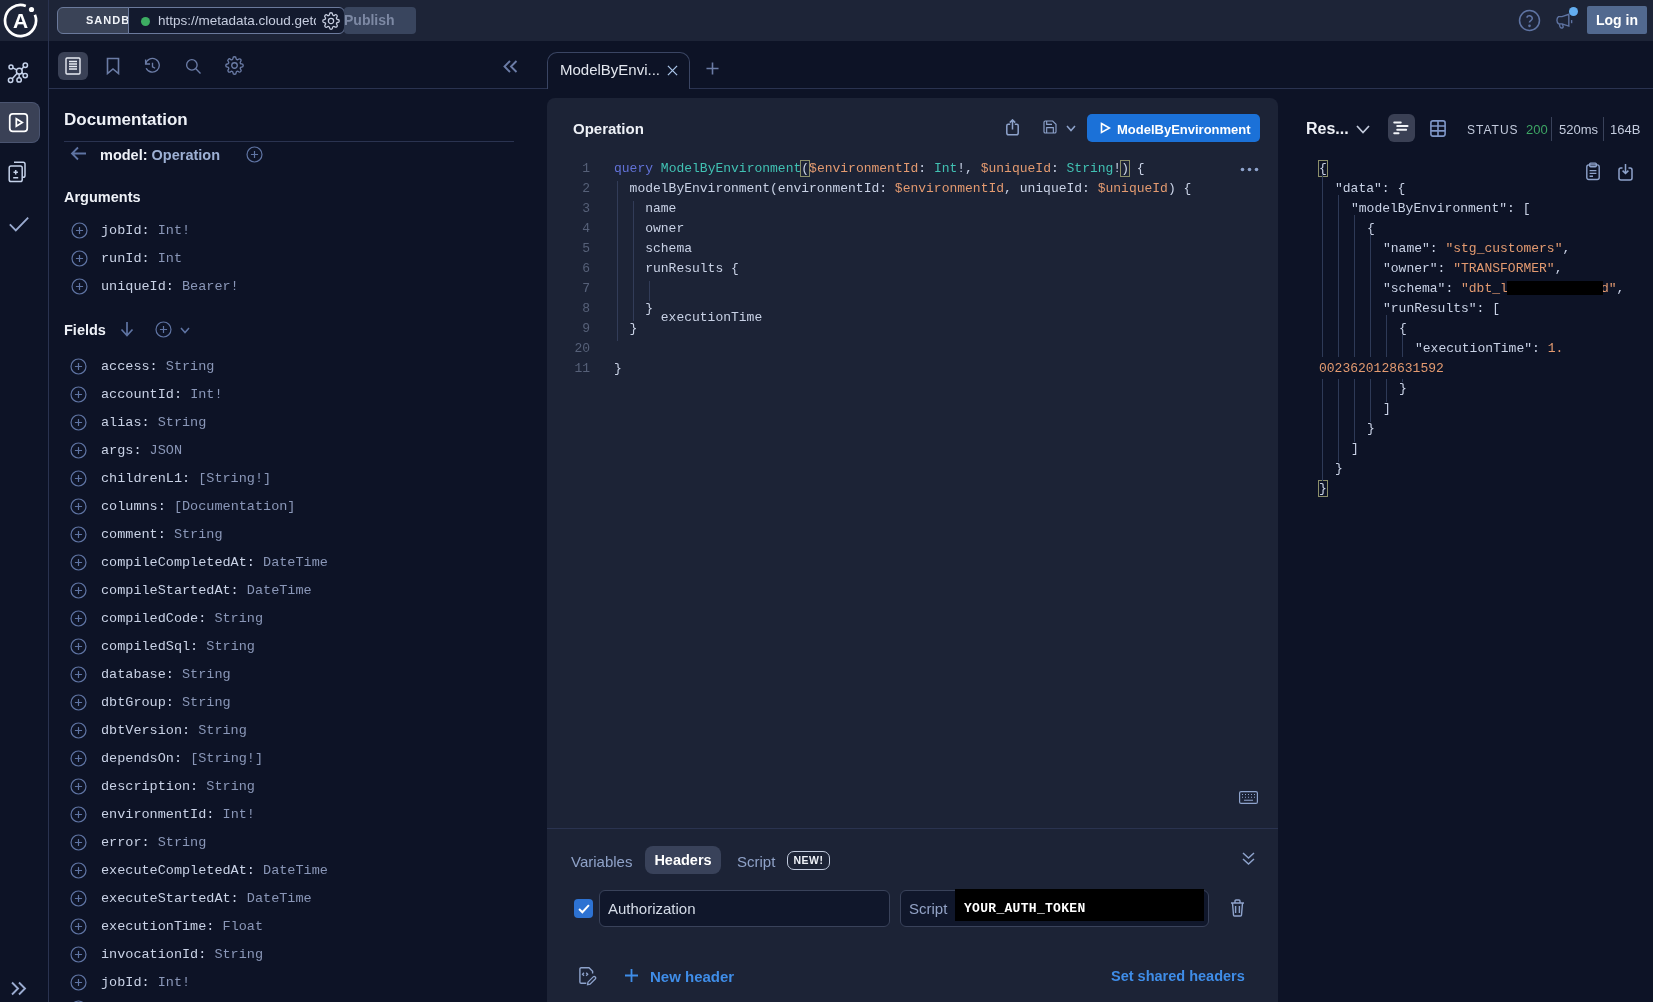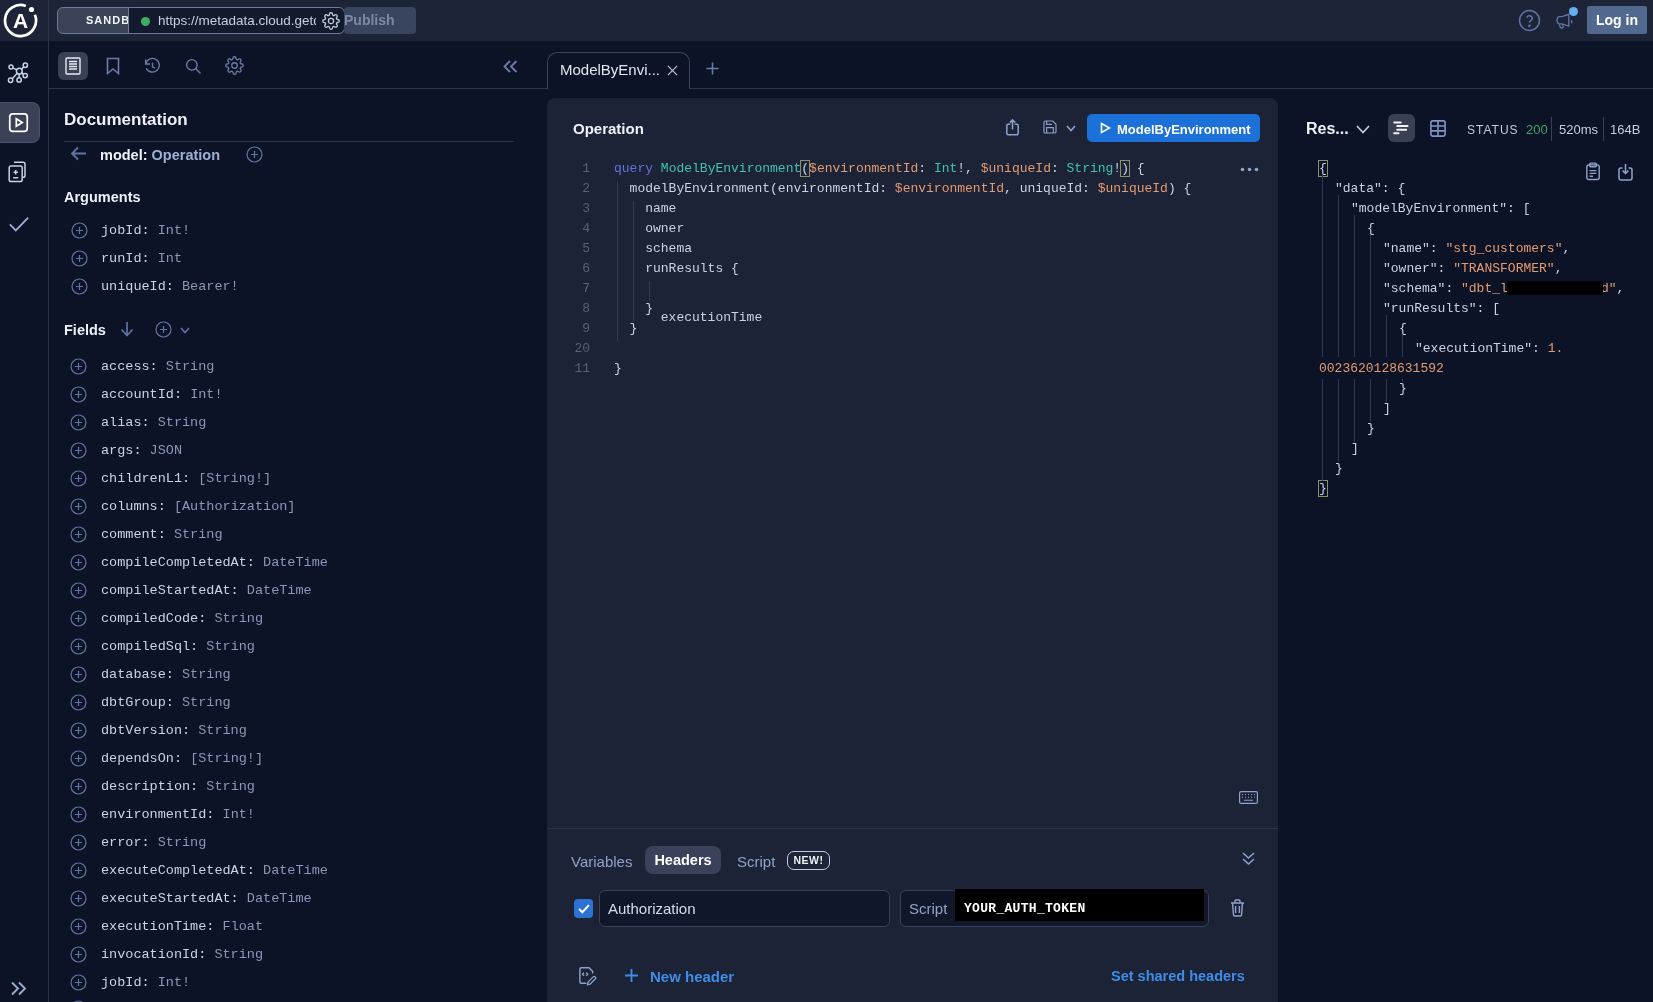--- a/index.html
+++ b/index.html
@@ -152,21 +152,21 @@
 <div class="abs mono" style="left:101px;top:443px;font-size:13.5px;color:#c9d2e6;">args: <span style="color:#8a97b8;">JSON</span></div>
 <svg class="abs" style="left:70px;top:470px;" width="17" height="17" viewBox="0 0 20 20" fill="none" stroke="#5f74a3" stroke-width="1.4">
       <circle cx="10" cy="10" r="8.8"></circle>
       <path d="M10 5.8 V14.2 M5.8 10 H14.2"></path>
     </svg>
 <div class="abs mono" style="left:101px;top:471px;font-size:13.5px;color:#c9d2e6;">childrenL1: <span style="color:#8a97b8;">[String!]</span></div>
 <svg class="abs" style="left:70px;top:498px;" width="17" height="17" viewBox="0 0 20 20" fill="none" stroke="#5f74a3" stroke-width="1.4">
       <circle cx="10" cy="10" r="8.8"></circle>
       <path d="M10 5.8 V14.2 M5.8 10 H14.2"></path>
     </svg>
-<div class="abs mono" style="left:101px;top:499px;font-size:13.5px;color:#c9d2e6;">columns: <span style="color:#8a97b8;">[Authorization]</span></div>
+<div class="abs mono" style="left:101px;top:499px;font-size:13.5px;color:#c9d2e6;">columns: <span style="color:#8a97b8;">[Documentation]</span></div>
 <svg class="abs" style="left:70px;top:526px;" width="17" height="17" viewBox="0 0 20 20" fill="none" stroke="#5f74a3" stroke-width="1.4">
       <circle cx="10" cy="10" r="8.8"></circle>
       <path d="M10 5.8 V14.2 M5.8 10 H14.2"></path>
     </svg>
 <div class="abs mono" style="left:101px;top:527px;font-size:13.5px;color:#c9d2e6;">comment: <span style="color:#8a97b8;">String</span></div>
 <svg class="abs" style="left:70px;top:554px;" width="17" height="17" viewBox="0 0 20 20" fill="none" stroke="#5f74a3" stroke-width="1.4">
       <circle cx="10" cy="10" r="8.8"></circle>
       <path d="M10 5.8 V14.2 M5.8 10 H14.2"></path>
     </svg>
 <div class="abs mono" style="left:101px;top:555px;font-size:13.5px;color:#c9d2e6;">compileCompletedAt: <span style="color:#8a97b8;">DateTime</span></div>

